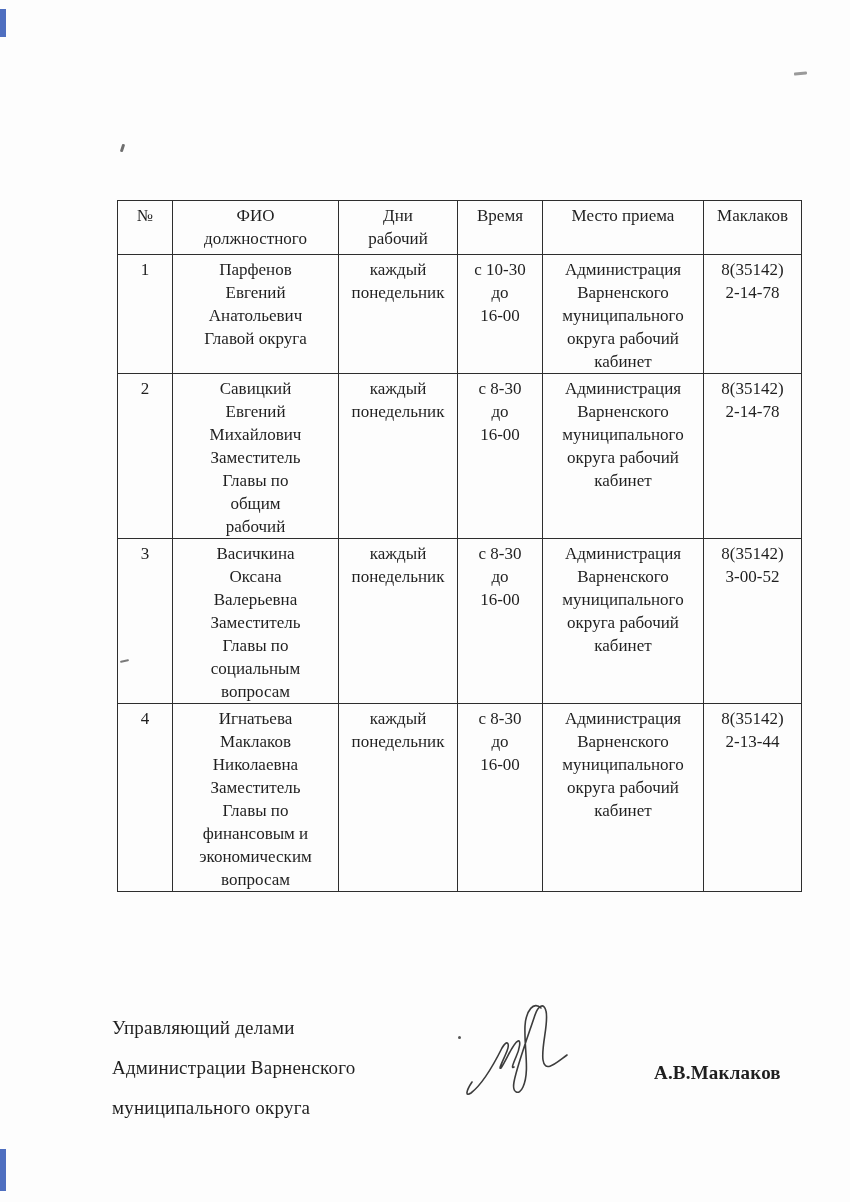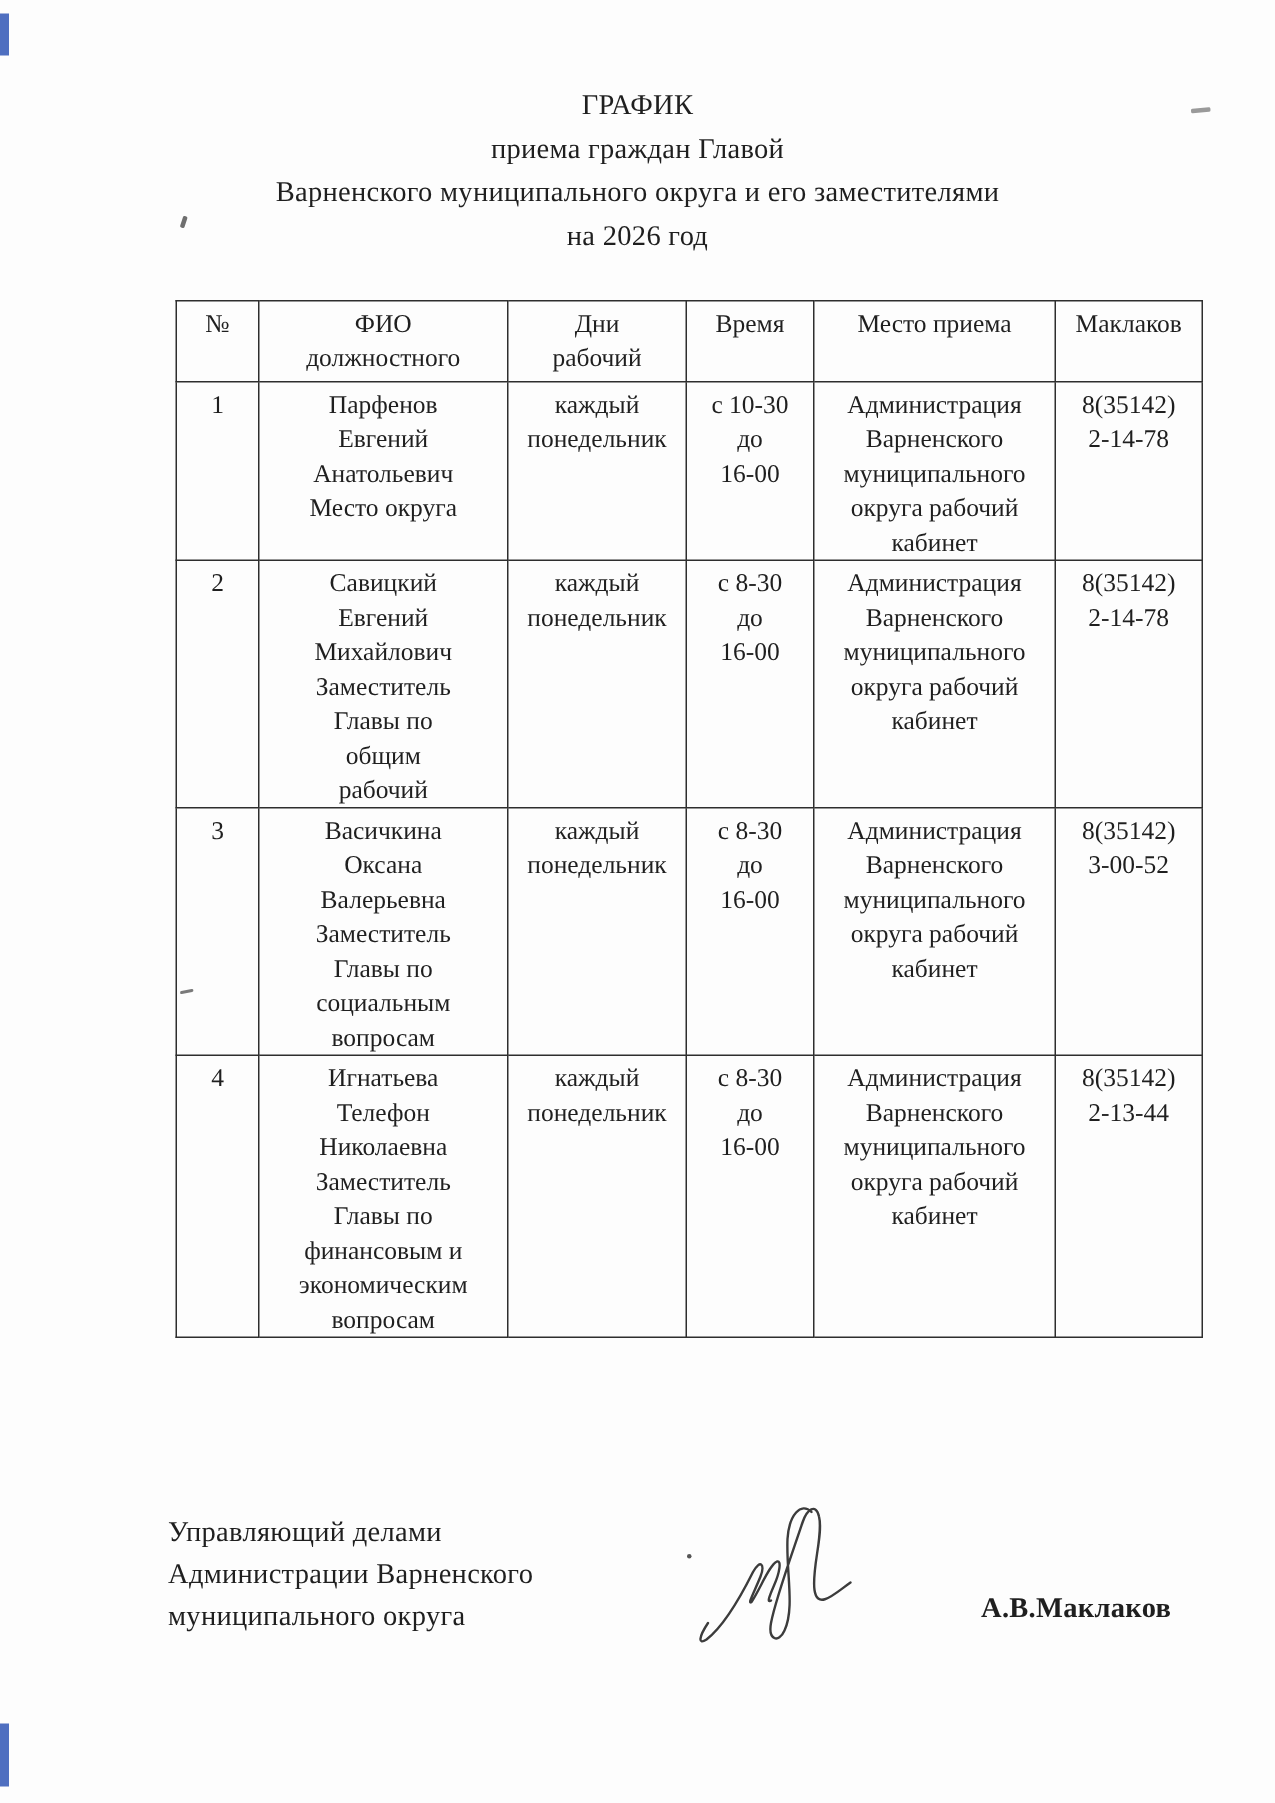--- a/index.html
+++ b/index.html
@@ -53,21 +53,21 @@
     font-size: 19px;
     line-height: 35px;
     white-space: pre-line;
     letter-spacing: 0.2px;
   }
   
   .signoff-role {
     position: absolute;
     top: 1008px; left: 112px;
     font-size: 19px;
-    line-height: 28px;
+    line-height: 40px;
     white-space: pre-line;
     letter-spacing: 0.2px;
   }
   .signoff-name {
     position: absolute;
     top: 1062px; left: 654px;
     font-size: 19px;
     letter-spacing: 0.2px;
     font-weight: bold;
   }
@@ -84,24 +84,20 @@
   .speck-quote { left: 121px; top: 144px; width: 3px; height: 8px; transform: rotate(18deg); background:#6f6f6f; }
   .speck-dash  { left: 120px; top: 660px; width: 9px; height: 2px; transform: rotate(-12deg); background:#7a7a7a; }
   .speck-tr    { left: 794px; top: 72px;  width: 13px; height: 3px; transform: rotate(-6deg); background:#9a9a9a; }
   .speck-dot   { left: 458px; top: 1036px; width: 3px; height: 3px; border-radius: 50%; background:#555; }
 </style>
 </head>
 <body>
 
 <div class="page">
 
-  <div class="title-block">ГРАФИК
-приема граждан Главой
-Варненского муниципального округа и его заместителями
-на 2026 год</div>
 
   <table class="schedule">
     <colgroup>
       <col style="width:55px">
         <col style="width:166px">
         <col style="width:119px">
       <col style="width:85px">
         <col style="width:161px">
         <col style="width:98px">
     </colgroup>
@@ -114,21 +110,21 @@
 рабочий</td>
       <td>Время</td>
       <td>Место приема</td>
       <td>Маклаков</td>
     </tr>
     <tr class="r1">
       <td>1</td>
       <td>Парфенов
 Евгений
 Анатольевич
-Место округа</td>
+Главой округа</td>
       <td>каждый
 понедельник</td>
       <td>с 10-30
 до
 16-00</td>
       <td>Администрация
 Варненского
 муниципального
 округа рабочий
 кабинет</td>
@@ -175,21 +171,21 @@
 Варненского
 муниципального
 округа рабочий
 кабинет</td>
       <td>8(35142)
 3-00-52</td>
     </tr>
     <tr class="r4">
       <td>4</td>
       <td>Игнатьева
-Телефон
+Маклаков
 Николаевна
 Заместитель
 Главы по
 финансовым и
 экономическим
 вопросам</td>
       <td>каждый
 понедельник</td>
       <td>с 8-30
 до

